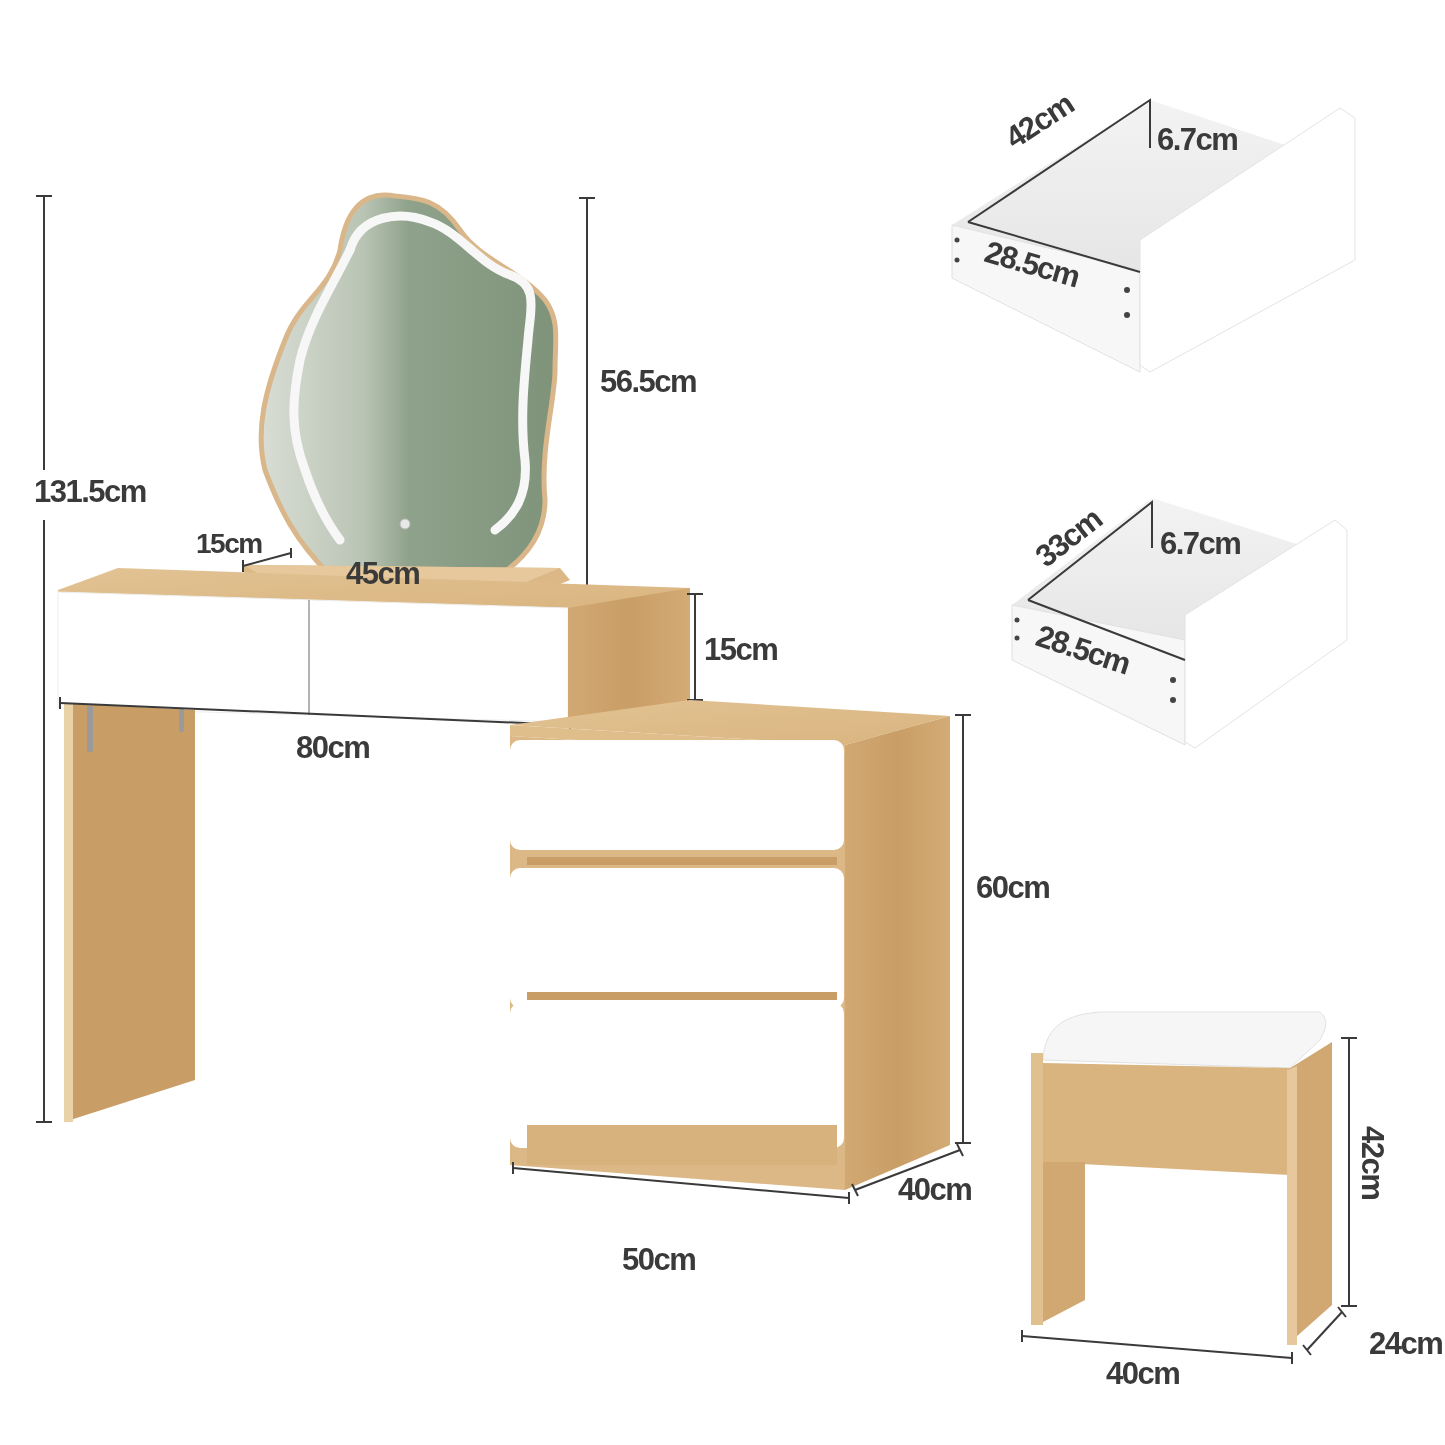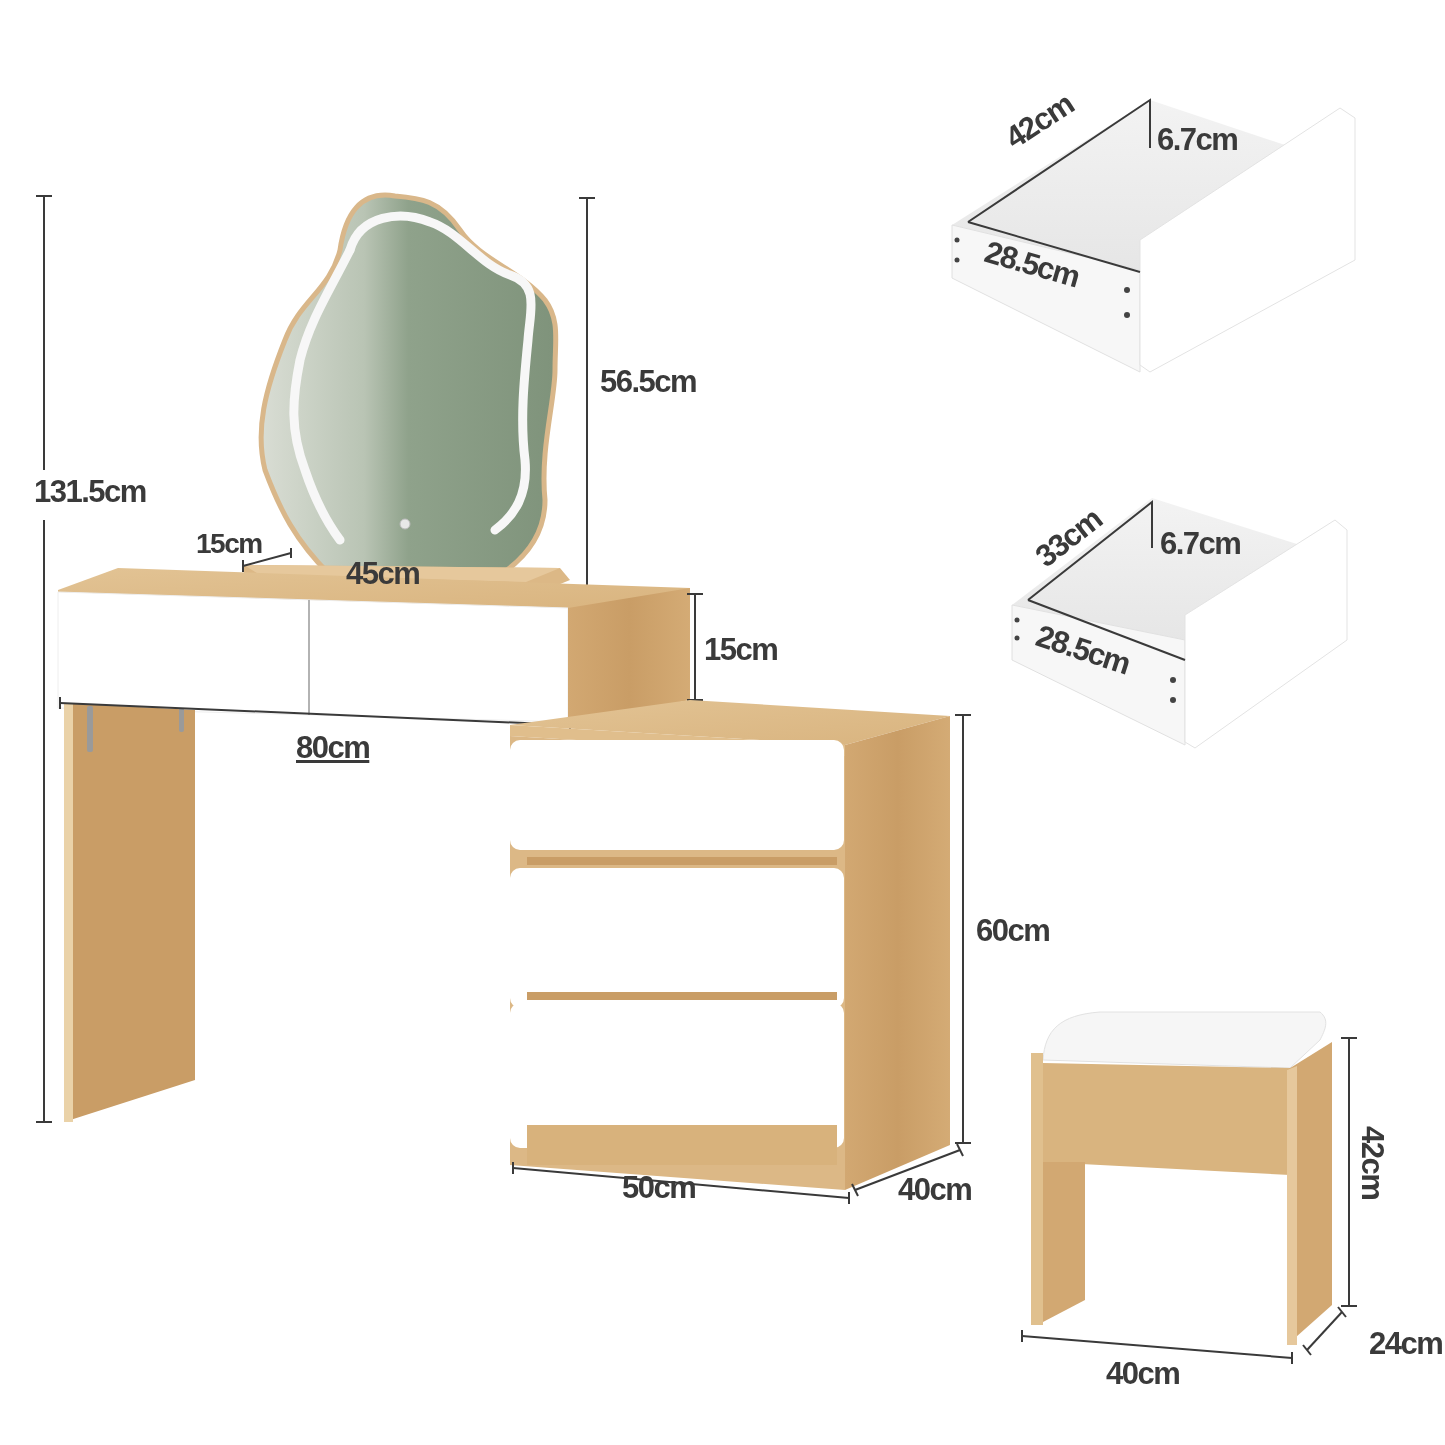--- a/index.html
+++ b/index.html
@@ -173,24 +173,24 @@
       <line x1="1303" y1="1345" x2="1311" y2="1355"></line>
       <line x1="1338" y1="1307" x2="1346" y2="1317"></line>
     </g>
   </svg>
 
   <div class="lbl lbl-lg" style="left:8px;top:476px;margin-left:26px;">131.5cm</div>
   <div class="lbl lbl-lg" style="left:600px;top:366px;">56.5cm</div>
   <div class="lbl lbl-md" style="left:196px;top:530px;">15cm</div>
   <div class="lbl lbl-lg" style="left:346px;top:558px;">45cm</div>
   <div class="lbl lbl-lg" style="left:704px;top:634px;">15cm</div>
-  <div class="lbl lbl-lg" style="left:296px;top:732px;text-decoration:underline;">80cm</div>
-
-  <div class="lbl lbl-lg" style="left:976px;top:872px;margin-top:43px;">60cm</div>
-  <div class="lbl lbl-lg" style="left:622px;top:1172px;text-align:right;">50cm</div>
+  <div class="lbl lbl-lg" style="left:296px;top:732px;">80cm</div>
+
+  <div class="lbl lbl-lg" style="left:976px;top:872px;">60cm</div>
+  <div class="lbl lbl-lg" style="left:622px;top:1244px;text-align:right;">50cm</div>
   <div class="lbl lbl-lg" style="left:898px;top:1174px;">40cm</div>
 
   <div class="lbl lbl-lg" style="left:1000px;top:128px;transform:rotate(-33deg);transform-origin:left top;">42cm</div>
   <div class="lbl lbl-lg" style="left:1157px;top:124px;">6.7cm</div>
   <div class="lbl lbl-lg" style="left:990px;top:236px;transform:rotate(16deg);transform-origin:left top;">28.5cm</div>
 
   <div class="lbl lbl-lg" style="left:1030px;top:548px;transform:rotate(-38deg);transform-origin:left top;">33cm</div>
   <div class="lbl lbl-lg" style="left:1160px;top:528px;">6.7cm</div>
   <div class="lbl lbl-lg" style="left:1042px;top:620px;transform:rotate(18deg);transform-origin:left top;">28.5cm</div>
 

